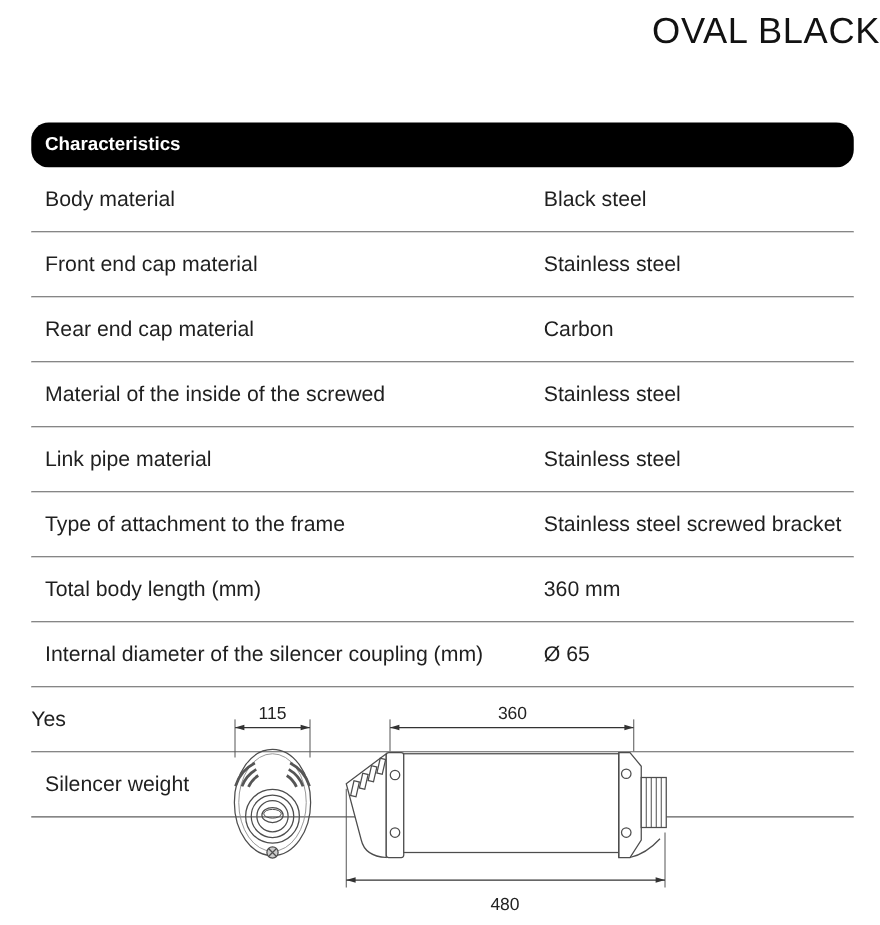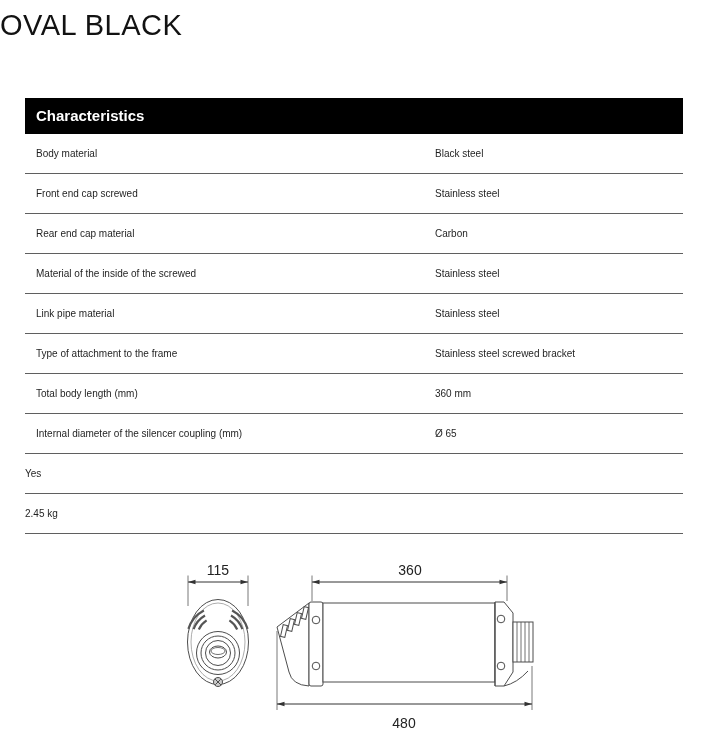--- a/index.html
+++ b/index.html
@@ -3,32 +3,32 @@
 <meta charset="utf-8">
 <style>
   * { margin:0; padding:0; box-sizing:border-box; }
   html,body { background:#ffffff; }
   .page {
     position:relative; width:704px; height:740px; background:#ffffff;
     font-family:"Liberation Sans", sans-serif; overflow:hidden;
   }
   .title {
     position:absolute; top:9px; left:0; width:100%;
-    text-align:left; font-size:29px; font-weight:400;
+    text-align:right; font-size:29px; font-weight:400;
     letter-spacing:0.5px; color:#121212;
   }
   .spec-table { position:absolute; top:98px; left:25px; width:658px; }
   .spec-header {
     background:#000000; color:#ffffff; font-weight:bold;
-    font-size:15px; height:36px; line-height:36px; padding-left:11px;
+    font-size:15px; height:36px; line-height:36px; padding-left:11px;border-radius:14px;
   }
   .spec-row {
-    display:flex; height:40px; align-items:center;
+    display:flex; height:52px; align-items:center;
     border-bottom:1.5px solid #5f5f5f;
-    font-size:10px; color:#1f1f1f; background:#ffffff;
+    font-size:17px; color:#1f1f1f; background:#ffffff;
   }
   .spec-label { flex:0 0 410px; padding-left:11px; }
   .spec-value { flex:1; }
   .drawing { position:absolute; top:540px; left:0; width:616px; height:200px; }
   .drawing svg { display:block; }
   .dim-text {
     font-family:"Liberation Sans", sans-serif; font-size:14px; fill:#222222;
   }
 </style>
 </head>
@@ -39,21 +39,21 @@
   <div class="title">OVAL BLACK</div>
 
   <div class="spec-table">
     <div class="spec-header">Characteristics</div>
 
     <div class="spec-row">
       <div class="spec-label">Body material</div>
       <div class="spec-value">Black steel</div>
     </div>
     <div class="spec-row">
-      <div class="spec-label">Front end cap screwed</div>
+      <div class="spec-label">Front end cap material</div>
       <div class="spec-value">Stainless steel</div>
     </div>
     <div class="spec-row">
       <div class="spec-label">Rear end cap material</div>
       <div class="spec-value">Carbon</div>
     </div>
     <div class="spec-row">
       <div class="spec-label">Material of the inside of the screwed</div>
       <div class="spec-value">Stainless steel</div>
     </div>
@@ -70,20 +70,21 @@
       <div class="spec-value">360 mm</div>
     </div>
     <div class="spec-row">
       <div class="spec-label">Internal diameter of the silencer coupling (mm)</div>
       <div class="spec-value">Ø 65</div>
     </div>
     <div class="spec-row">
       <div class="spec-value">Yes</div>
     </div>
     <div class="spec-row">
+      <div class="spec-label">Silencer weight</div>
       <div class="spec-value">2.45 kg</div>
     </div>
   </div>
 
   <div class="drawing">
     <svg width="704" height="200" viewBox="0 0 704 200" xmlns="http://www.w3.org/2000/svg">
 
       <g stroke="#4d4d4d" fill="none" stroke-width="1">
         <ellipse cx="218" cy="102" rx="30.5" ry="42.5"></ellipse>
         <ellipse cx="218" cy="102" rx="27" ry="39" stroke="#8a8a8a" stroke-width="0.7"></ellipse>

